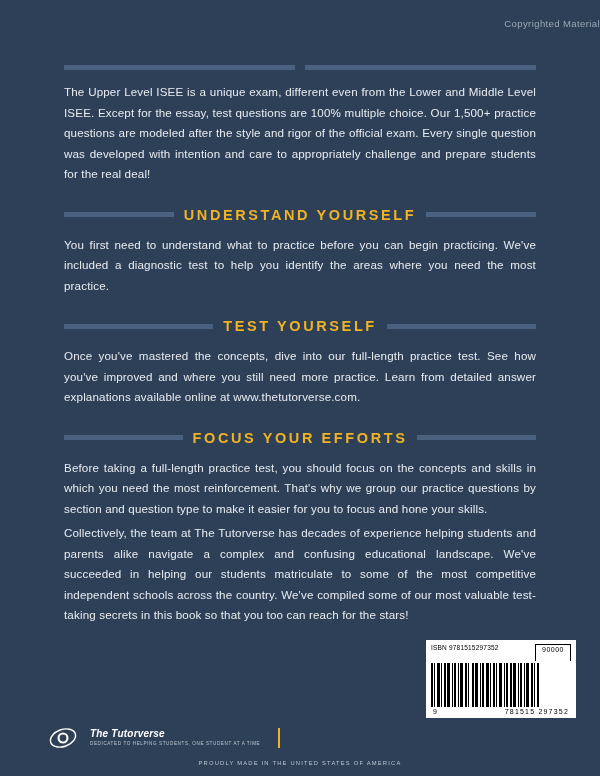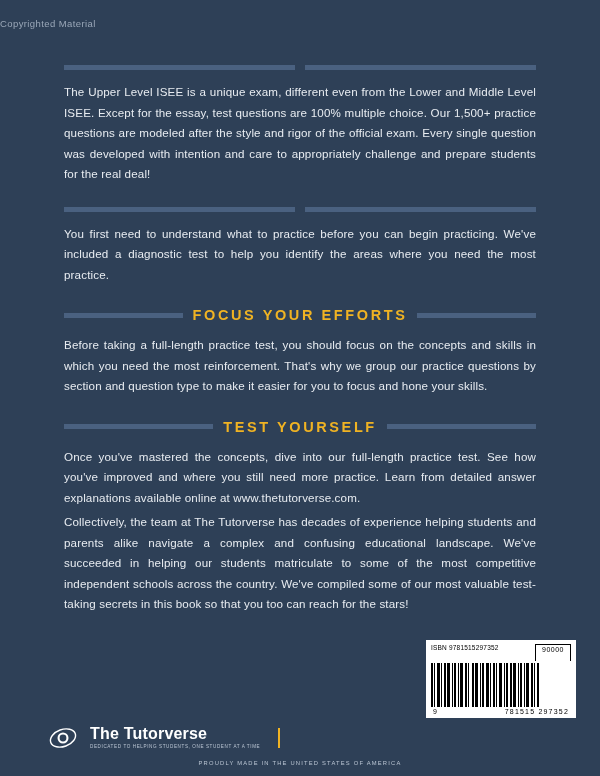--- a/index.html
+++ b/index.html
@@ -15,21 +15,21 @@
     overflow: hidden;
     position: relative;
   }
   .page {
     position: relative;
     width: 600px;
     height: 776px;
     box-sizing: border-box;
   }
   .copyright-strip {
-    text-align: left;
+    text-align: right;
     color: #9aa7b8;
     font-size: 9.5px;
     letter-spacing: 0.4px;
     padding-top: 18px;
     padding-bottom: 14px;
   }
   .content {
     padding: 0 64px;
   }
   .section {
@@ -129,24 +129,25 @@
     width: 30px;
     height: 26px;
     position: relative;
     flex: none;
   }
   .logo-mark svg { display: block; }
   .brand-block {
     line-height: 1;
   }
   .brand-name {
-    font-size: 16px;
+    font-size: 10px;
     font-weight: bold;
     color: #ffffff;
     letter-spacing: 0.2px;
+    font-style: italic;
   }
   .brand-tagline {
     font-size: 4.6px;
     color: #b9c4d2;
     letter-spacing: 0.6px;
     margin-top: 3px;
   }
   .divider-v {
     width: 2px;
     height: 20px;
@@ -179,41 +180,42 @@
       <div class="heading-row">
         <div class="rule"></div>
         <div class="rule"></div>
       </div>
       <div class="body-text">The Upper Level ISEE is a unique exam, different even from the Lower and Middle Level ISEE. Except for the essay, test questions are 100% multiple choice. Our 1,500+ practice questions are modeled after the style and rigor of the official exam. Every single question was developed with intention and care to appropriately challenge and prepare students for the real deal!</div>
     </div>
 
     <div class="section">
       <div class="heading-row">
         <div class="rule"></div>
+        <div class="heading-text">Understand Yourself</div>
         <div class="rule"></div>
       </div>
       <div class="body-text">You first need to understand what to practice before you can begin practicing. We've included a diagnostic test to help you identify the areas where you need the most practice.</div>
     </div>
 
     <div class="section">
       <div class="heading-row">
         <div class="rule"></div>
+        <div class="heading-text">Test Yourself</div>
+        <div class="rule"></div>
+      </div>
+      <div class="body-text">Once you've mastered the concepts, dive into our full-length practice test. See how you've improved and where you still need more practice. Learn from detailed answer explanations available online at www.thetutorverse.com.</div>
+    </div>
+
+    <div class="section">
+      <div class="heading-row">
+        <div class="rule"></div>
         <div class="heading-text">Focus Your Efforts</div>
         <div class="rule"></div>
       </div>
       <div class="body-text">Before taking a full-length practice test, you should focus on the concepts and skills in which you need the most reinforcement. That's why we group our practice questions by section and question type to make it easier for you to focus and hone your skills.</div>
-    </div>
-
-    <div class="section">
-      <div class="heading-row">
-        <div class="rule"></div>
-        <div class="heading-text">Test Yourself</div>
-        <div class="rule"></div>
-      </div>
-      <div class="body-text">Once you've mastered the concepts, dive into our full-length practice test. See how you've improved and where you still need more practice. Learn from detailed answer explanations available online at www.thetutorverse.com.</div>
     </div>
 
     <div class="section">
       <div class="body-text">Collectively, the team at The Tutorverse has decades of experience helping students and parents alike navigate a complex and confusing educational landscape. We've succeeded in helping our students matriculate to some of the most competitive independent schools across the country. We've compiled some of our most valuable test-taking secrets in this book so that you too can reach for the stars!</div>
     </div>
 
   </div>
 
   <div class="barcode-box">
     <div class="barcode-top">

